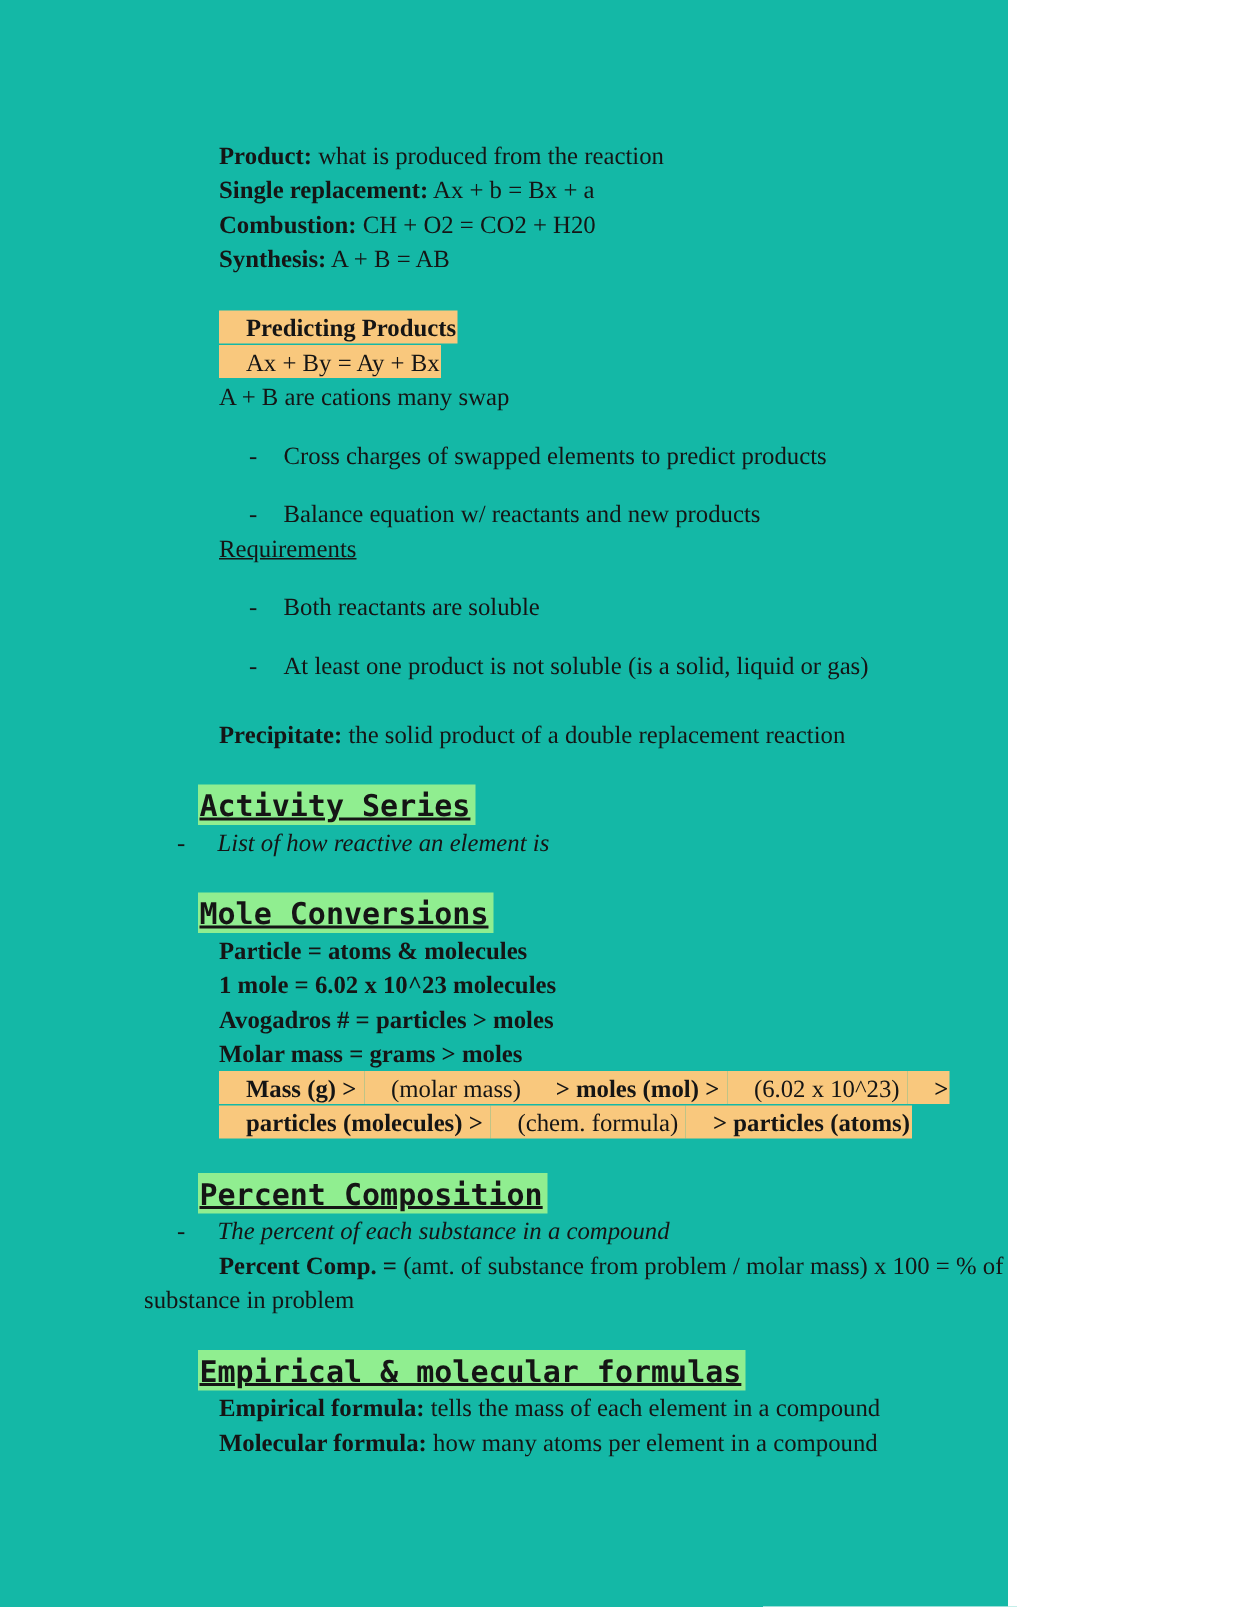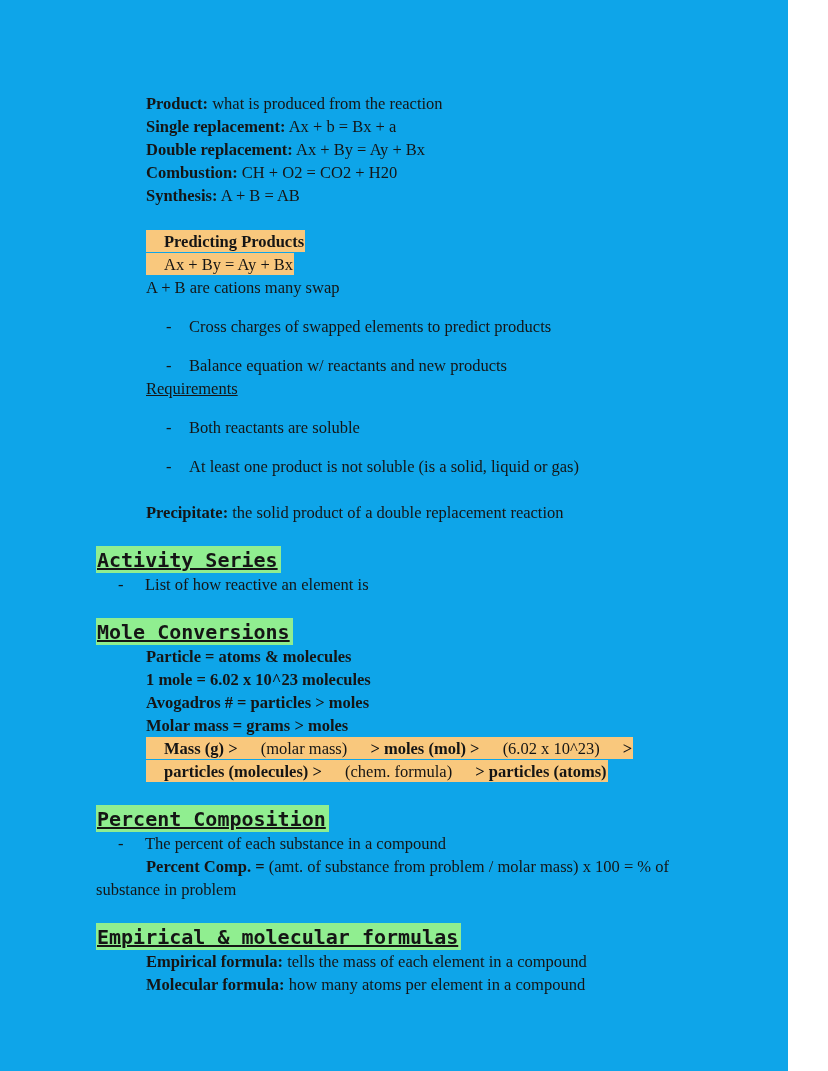--- a/index.html
+++ b/index.html
@@ -1,64 +1,64 @@
 <!DOCTYPE html>
 <html style="--hl-green: #90EE90; --hl-orange: #F9C87D; --ink: #151515;"><head>
 <meta charset="utf-8">
 <style>
   * { margin: 0; padding: 0; box-sizing: border-box; }
   html, body { background: #ffffff; }
   .page {
     position: relative;
-    width: 788px;
+    width: 672px;
     height: 1071px;
-    background: #0ea5e9;
+    background: #14b8a6;
     padding: 92px 40px 0 96px;
     overflow: hidden;
   }
   .line {
     font-family: "Liberation Serif", serif;
     font-size: 16.5px;
     line-height: 23px;
     color: var(--ink, #151515);
     white-space: pre;
   }
   .line.blank { height: 23px; }
   .line.body   { padding-left: 50px; }
   .line.margin { padding-left: 0; }
-  .line.bullet1 { padding-left: 22px; }
+  .line.bullet1 { padding-left: 22px; font-style: italic; }
   .line.bullet1 .dash { display: inline-block; width: 27px; }
   .line.bullet2 { padding-left: 70px; margin-top: 16px; }
   .line.bullet2 .dash { display: inline-block; width: 23px; }
   .line.heading {
     font-family: "DejaVu Sans Mono", monospace;
     font-size: 20px;
     line-height: 26px;
     font-weight: bold;
     letter-spacing: 0;
+    margin-left: 36px;
   }
   .seg.bold { font-weight: bold; }
   .seg.underline { text-decoration: underline; }
   .seg.hl-green {
     background: var(--hl-green, #90EE90);
     padding: 2px 3px 1px 1px;
     text-decoration: underline;
   }
   .seg.hl-orange {
     background: var(--hl-orange, #F9C87D);
     padding: 2px 1px 1px 18px;
   }
 </style>
 </head>
 <body>
 
 <div class="page">
     <div class="line body"><span class="seg bold">Product:</span><span class="seg"> what is produced from the reaction</span></div>
     <div class="line body"><span class="seg bold">Single replacement:</span><span class="seg"> Ax + b = Bx + a</span></div>
-    <div class="line body"><span class="seg bold">Double replacement:</span><span class="seg"> Ax + By = Ay + Bx</span></div>
     <div class="line body"><span class="seg bold">Combustion:</span><span class="seg"> CH + O2 = CO2 + H20</span></div>
     <div class="line body"><span class="seg bold">Synthesis:</span><span class="seg"> A + B = AB</span></div>
     <div class="line blank"></div>
     <div class="line body"><span class="seg bold hl-orange">Predicting Products</span></div>
     <div class="line body"><span class="seg hl-orange">Ax + By = Ay + Bx</span></div>
     <div class="line body"><span class="seg">A + B are cations many swap</span></div>
     <div class="line bullet2"><span class="dash">-</span><span class="seg">Cross charges of swapped elements to predict products</span></div>
     <div class="line bullet2"><span class="dash">-</span><span class="seg">Balance equation w/ reactants and new products</span></div>
     <div class="line body"><span class="seg underline">Requirements</span></div>
     <div class="line bullet2"><span class="dash">-</span><span class="seg">Both reactants are soluble</span></div>

